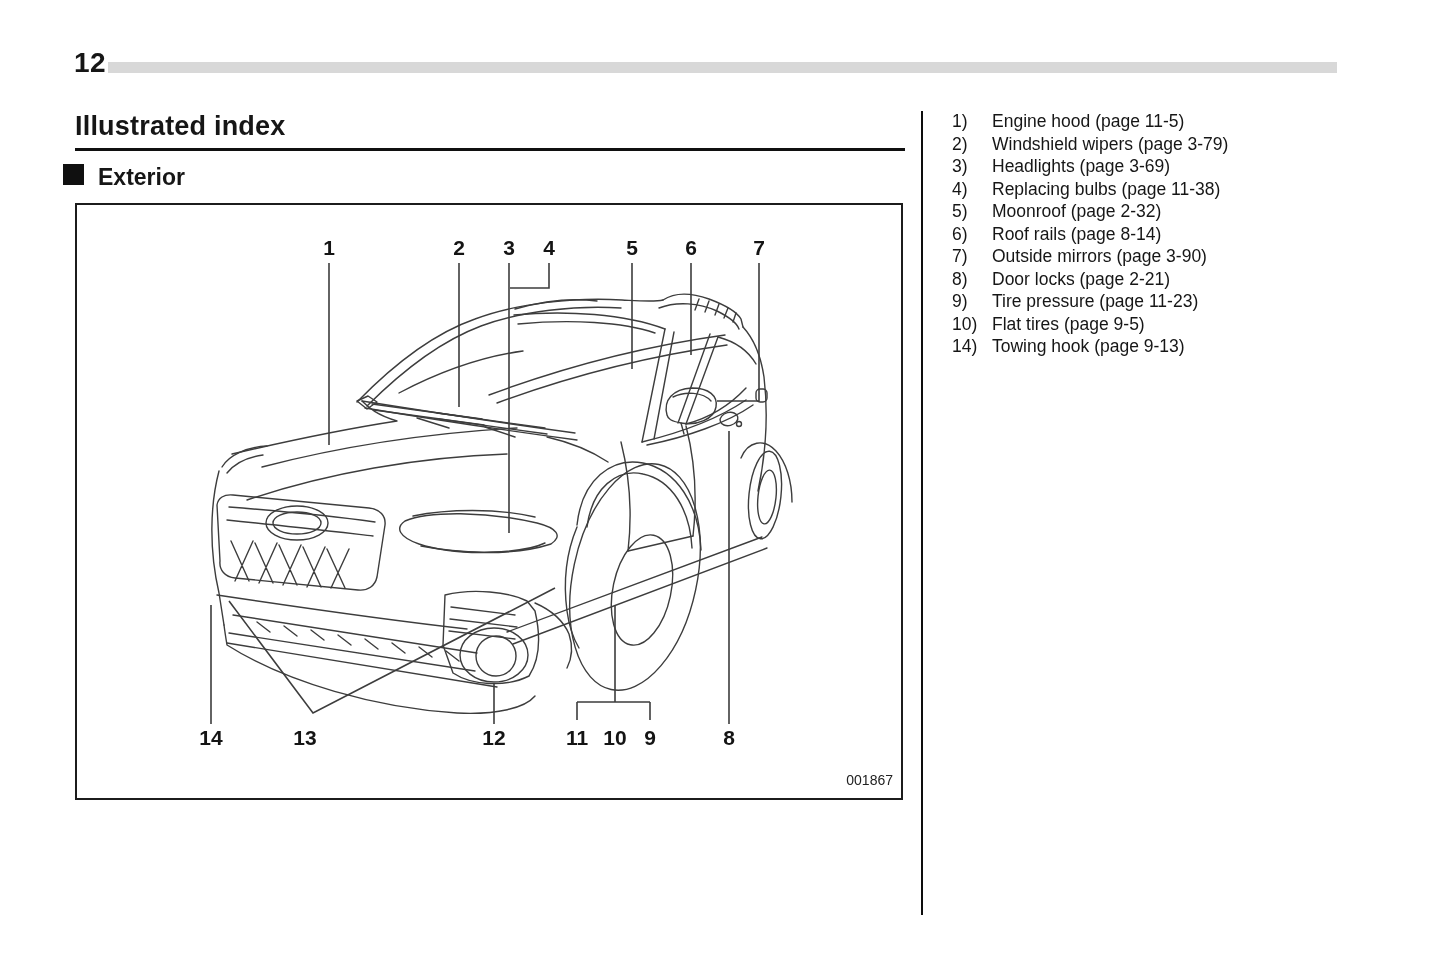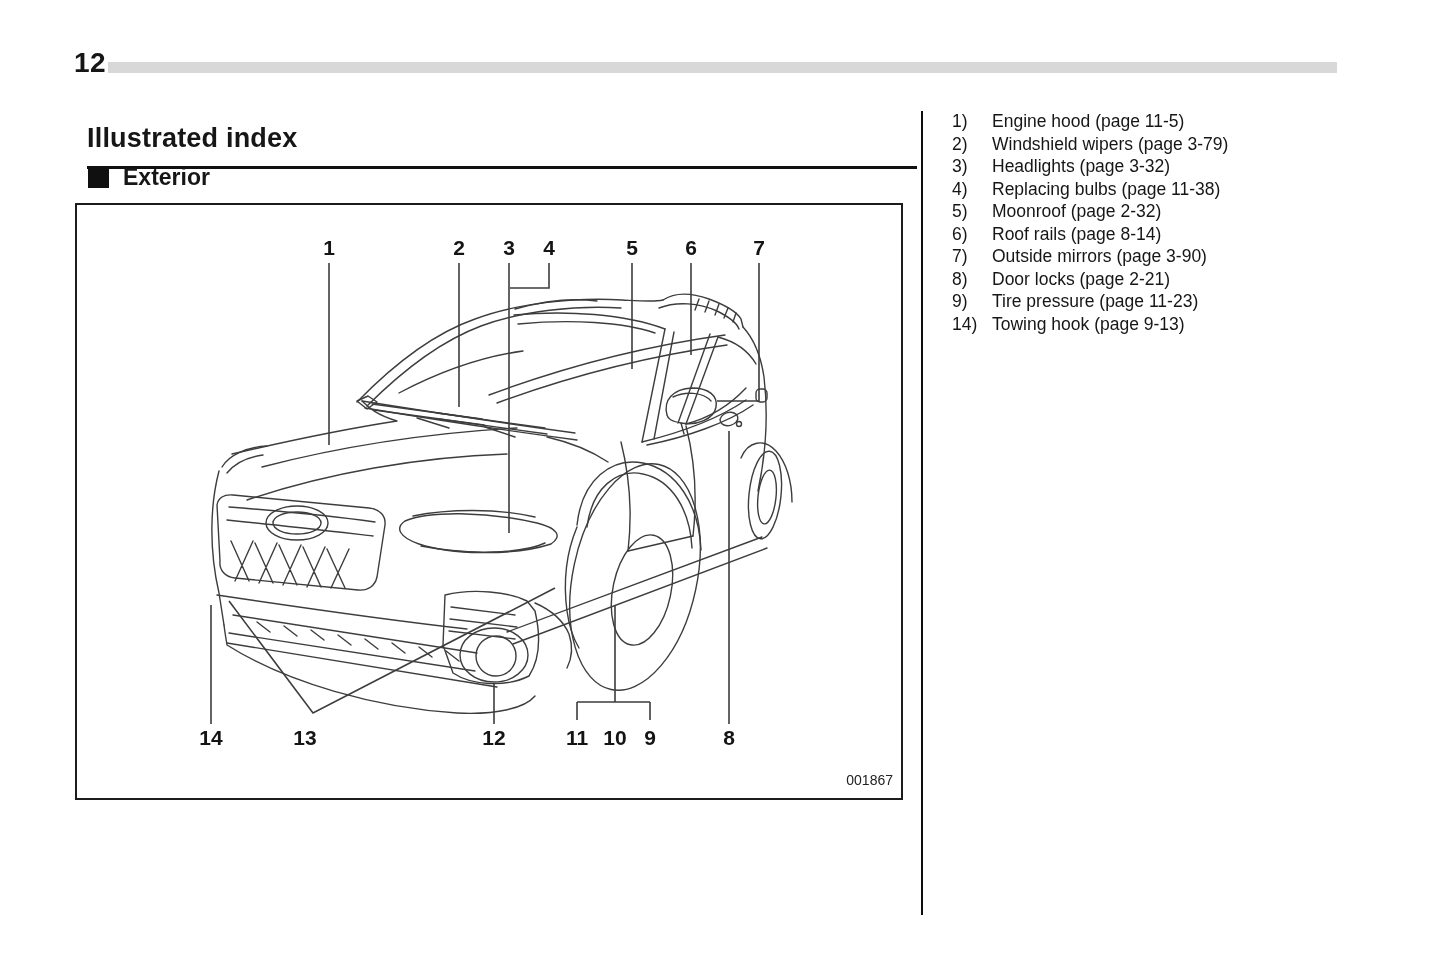--- a/index.html
+++ b/index.html
@@ -8,26 +8,26 @@
     font-family:"Liberation Sans", sans-serif; color:#161616; overflow:hidden;
   }
   .abs { position:absolute; }
   .page-num {
     left:74px; top:47px; font-size:28px; font-weight:bold; letter-spacing:0.5px;
   }
   .header-bar {
     left:108px; top:62px; width:1229px; height:11px; background:#d8d8d8;
   }
   .page-title {
-    left:75px; top:111px; width:830px; margin:12px;
+    left:75px; top:111px; width:830px; margin:0;
     font-size:27px; font-weight:bold; letter-spacing:0.2px;
-    border-bottom:3px solid #101010; padding-bottom:12px;
+    border-bottom:3px solid #101010; padding-bottom:6px;
   }
   .section-head {
-    left:88px; top:164px; display:flex; align-items:center; gap:14px;
+    left:63px; top:164px; display:flex; align-items:flex-start; gap:14px;
   }
   .section-bullet {
     width:21px; height:21px; background:#101010; display:inline-block;
   }
   .section-label { font-size:23px; font-weight:bold; }
   .figure-box {
     left:75px; top:203px; width:828px; height:597px;
     border:2px solid #1c1c1c; box-sizing:border-box; background:#fff;
   }
   .figure-box svg { display:block; width:100%; height:100%; }
@@ -188,21 +188,21 @@
     <li>
       <span class="num">1)</span>
       <span>Engine hood (page 11-5)</span>
     </li>
     <li>
       <span class="num">2)</span>
       <span>Windshield wipers (page 3-79)</span>
     </li>
     <li>
       <span class="num">3)</span>
-      <span>Headlights (page 3-32)</span>
+      <span>Headlights (page 3-69)</span>
     </li>
     <li>
       <span class="num">4)</span>
       <span>Replacing bulbs (page 11-38)</span>
     </li>
     <li>
       <span class="num">5)</span>
       <span>Moonroof (page 2-32)</span>
     </li>
     <li>
@@ -215,16 +215,20 @@
     </li>
     <li>
       <span class="num">8)</span>
       <span>Door locks (page 2-21)</span>
     </li>
     <li>
       <span class="num">9)</span>
       <span>Tire pressure (page 11-23)</span>
     </li>
     <li>
+      <span class="num">10)</span>
+      <span>Flat tires (page 9-5)</span>
+    </li>
+    <li>
       <span class="num">14)</span>
       <span>Towing hook (page 9-13)</span>
     </li>
   </ol>
 
 </body></html>

